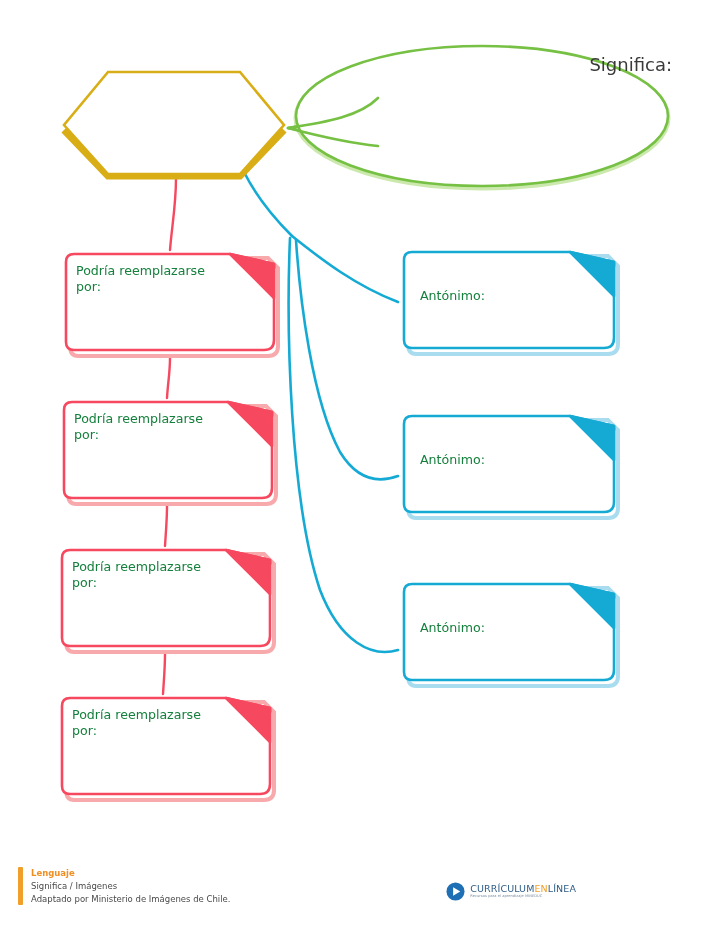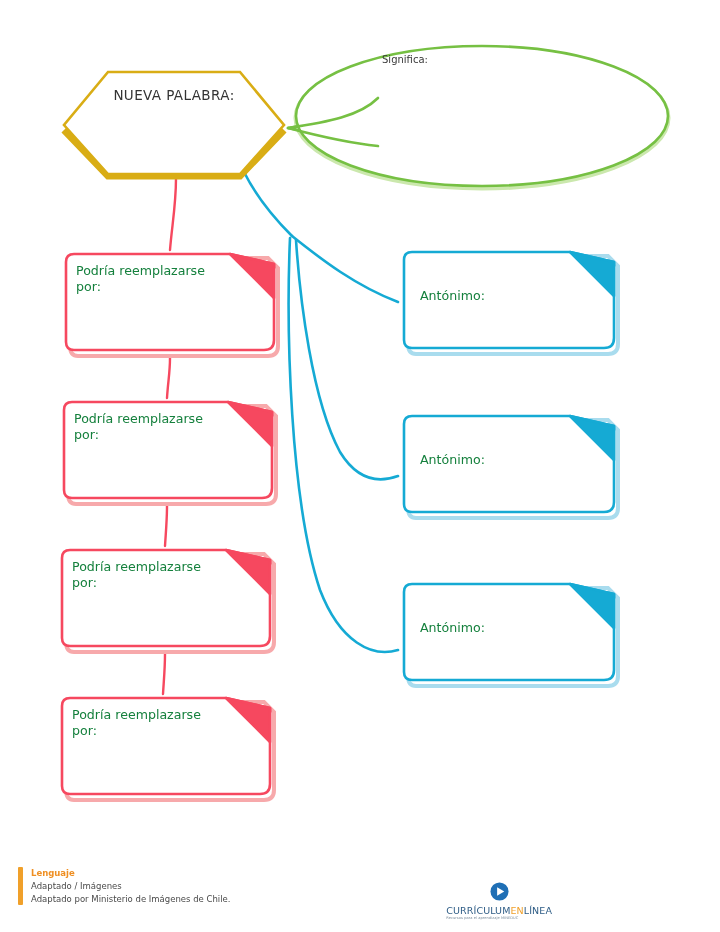--- a/index.html
+++ b/index.html
@@ -71,22 +71,22 @@
     position: absolute;
     left: 0;
     top: 0;
     overflow: visible;
   }
   .bubble-label {
     position: absolute;
     left: 96px;
     top: 12px;
     width: 290px;
-    text-align: left;
-    font-size: 10px;
+    text-align: right;
+    font-size: 18px;
     color: #3a3a3a;
     white-space: nowrap;
   }
 
   
   .note-card {
     position: absolute;
     z-index: 3;
   }
   .note-card svg {
@@ -112,20 +112,21 @@
   }
 
   
   .footer {
     position: absolute;
     left: 0;
     top: 856px;
     width: 568px;
     height: 76px;
     z-index: 4;
+    padding-left: 24px;
   }
   .footer-credit {
     position: absolute;
     left: 18px;
     top: 11px;
     display: flex;
     align-items: stretch;
     gap: 8px;
   }
   .footer-bar {
@@ -150,21 +151,20 @@
     line-height: 1.5;
   }
 
   .logo {
     position: absolute;
     right: 16px;
     top: 26px;
     display: flex;
     align-items: center;
     gap: 5px;
-    flex-direction: column;
   }
   .logo-mark {
     width: 19px;
     height: 19px;
     flex: 0 0 19px;
   }
   .logo-text {
     display: flex;
     flex-direction: column;
     justify-content: center;
@@ -206,21 +206,20 @@
 
     <path d="M 290 238 C 286 330, 290 500, 320 590 C 340 642, 372 658, 398 650" fill="none" stroke="#15aad4" stroke-width="2.6" stroke-linecap="round"></path>
   </svg>
 
   <div class="hex-node">
     <svg width="232" height="110" viewBox="0 0 232 110">
 
       <path d="M 6 60 L 50 106 L 182 106 L 226 60" fill="none" stroke="#d9ad15" stroke-width="7" stroke-linejoin="miter"></path>
       <path d="M 50 2 L 182 2 L 226 55 L 182 104 L 50 104 L 6 55 Z" fill="#ffffff" stroke="#d9ad15" stroke-width="2.6" stroke-linejoin="miter"></path>
     </svg>
-    <div class="hex-label">NUEVA PALABRA:</div>
   </div>
 
   <div class="bubble-node">
     <svg width="386" height="160" viewBox="0 0 386 160">
 
       <ellipse cx="196" cy="76" rx="186" ry="70" fill="none" stroke="#cbe8ad" stroke-width="5"></ellipse>
 
       <path d="M 2 86 C 42 80, 74 74, 92 56 C 92 84, 86 104, 2 86 Z" fill="#ffffff" stroke="#76c043" stroke-width="2.6" stroke-linejoin="round"></path>
       <ellipse cx="196" cy="74" rx="186" ry="70" fill="#ffffff" stroke="#76c043" stroke-width="2.6"></ellipse>
 
@@ -292,21 +291,21 @@
     </svg>
     <div class="note-label">Antónimo:</div>
   </div>
 
   <div class="footer">
 
     <div class="footer-credit">
       <div class="footer-bar"></div>
       <div class="footer-lines">
         <div class="footer-subject">Lenguaje</div>
-        <div class="footer-line">Adaptado / Imágenes</div>
+        <div class="footer-line">Significa / Imágenes</div>
         <div class="footer-line">Adaptado por Ministerio de Imágenes de Chile.</div>
       </div>
     </div>
 
     <div class="logo">
       <svg class="logo-mark" viewBox="0 0 40 40">
         <circle cx="20" cy="20" r="19" fill="#1f6fb5"></circle>
         <path d="M 15 11 L 30 20 L 15 29 Z" fill="#ffffff"></path>
       </svg>
       <div class="logo-text">

